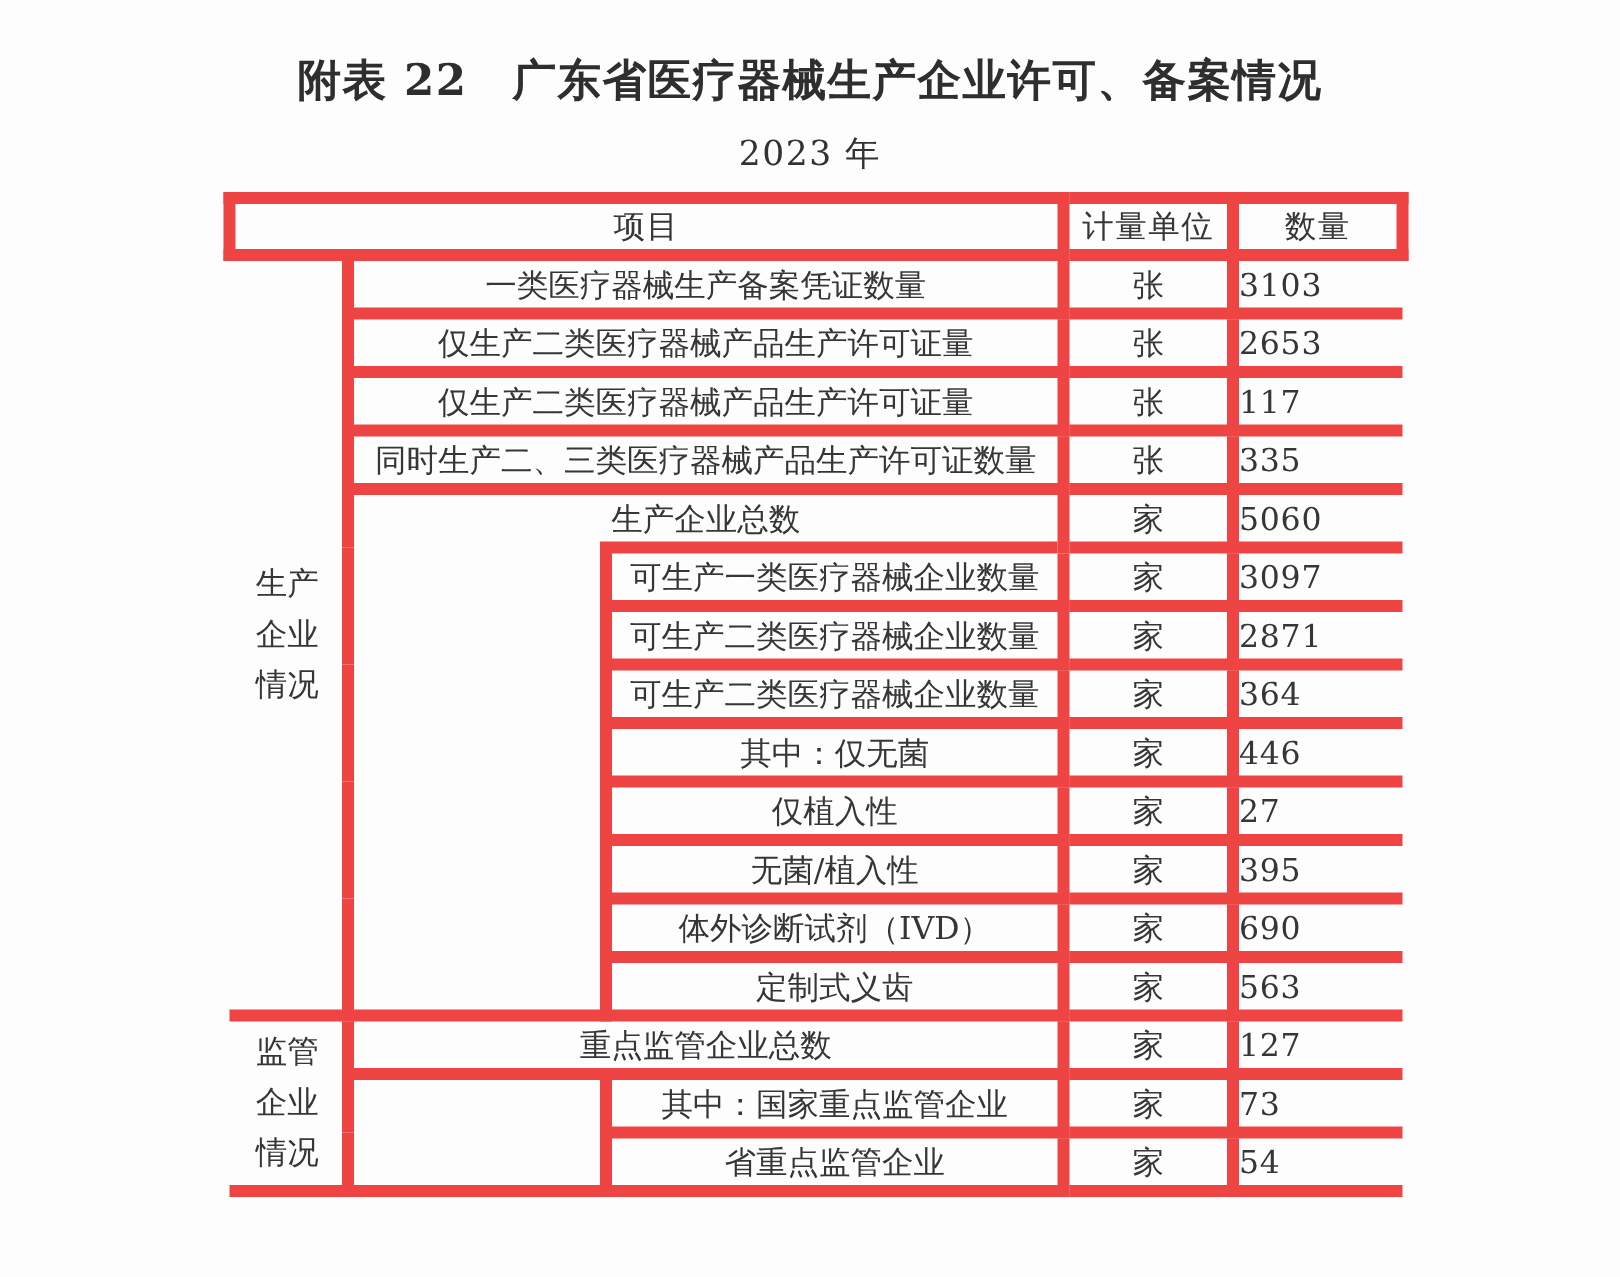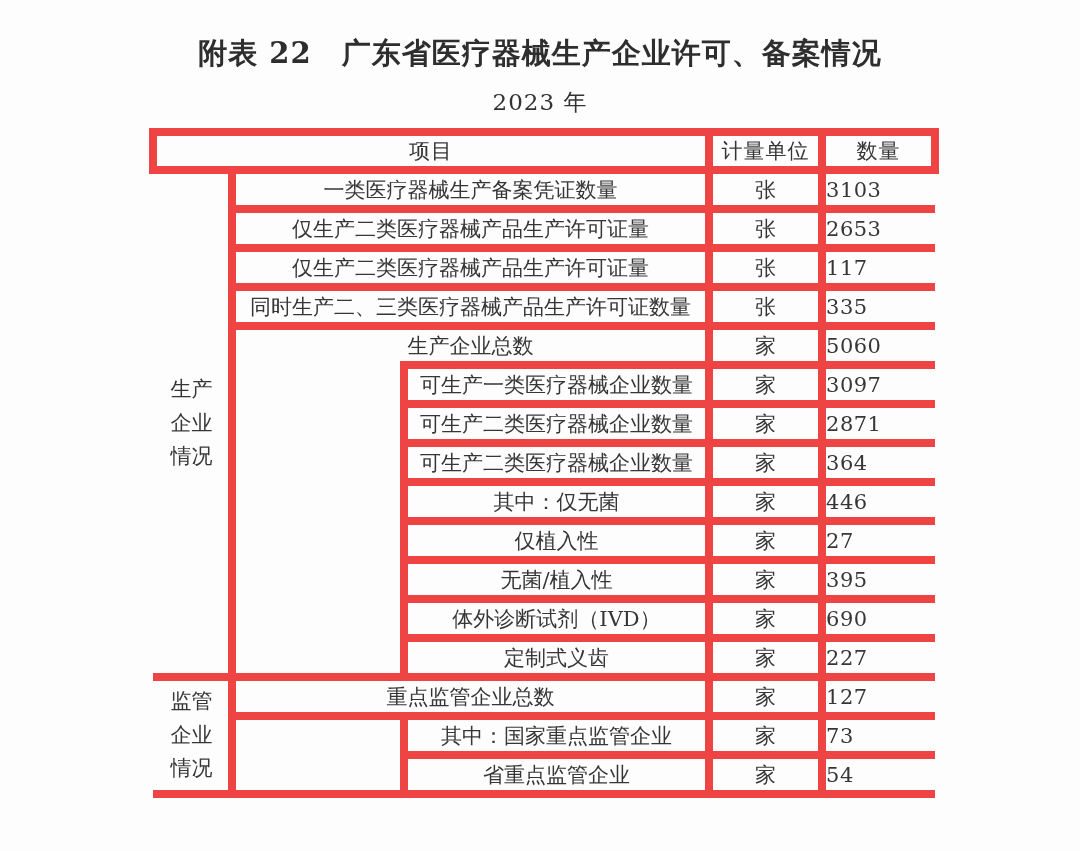--- a/index.html
+++ b/index.html
@@ -133,21 +133,21 @@
         <td class="qty">395</td>
       </tr>
       <tr>
         <td class="lbl pad-deep">体外诊断试剂（IVD）</td>
         <td class="unit">家</td>
         <td class="qty">690</td>
       </tr>
       <tr>
         <td class="lbl pad-deep">定制式义齿</td>
         <td class="unit">家</td>
-        <td class="qty">227</td>
+        <td class="qty">563</td>
       </tr>
       <tr>
         <td class="grp" rowspan="3"><span>监管企业情况</span></td>
         <td class="lbl pad-lvl1" colspan="2">重点监管企业总数</td>
         <td class="unit">家</td>
         <td class="qty">127</td>
       </tr>
       <tr>
         <td class="spacer" rowspan="2"></td>
         <td class="lbl pad-qz2">其中：国家重点监管企业</td>

